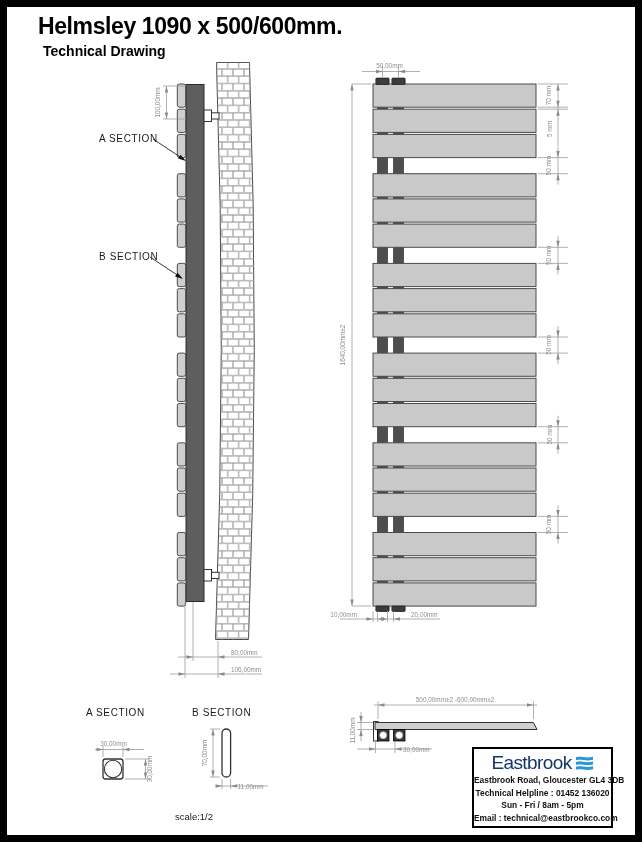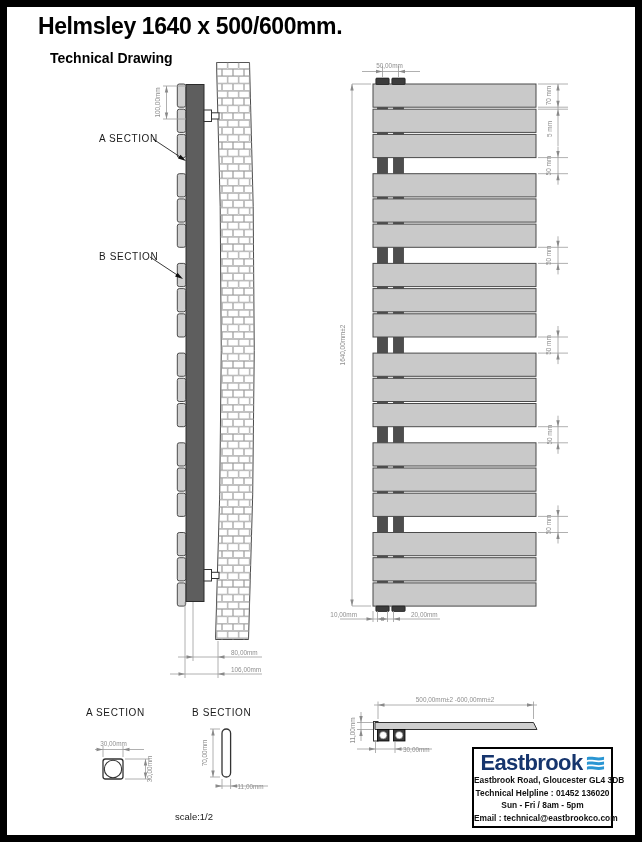--- a/index.html
+++ b/index.html
@@ -1,44 +1,44 @@
 <!DOCTYPE html>
 <html><head>
 <meta charset="utf-8">
 <style>
   html,body{margin:0;padding:0;background:#e8e8e8;}
   .page{position:relative;width:642px;height:842px;background:#fff;margin:0 auto;
         font-family:"Liberation Sans",sans-serif;overflow:hidden;}
   .page-border{position:absolute;inset:0;border:7px solid #000;pointer-events:none;z-index:40;}
   .title-block{position:absolute;left:38px;top:13px;z-index:10;color:#000;}
   .title-block h1{margin:0;font-size:23px;font-weight:bold;letter-spacing:-0.4px;line-height:26px;}
-  .title-block h2{margin:12px;font-size:14px;font-weight:bold;line-height:15px;}
+  .title-block h2{margin:5px;font-size:14px;font-weight:bold;line-height:15px;}
   svg.drawing{position:absolute;left:0;top:0;z-index:5;}
   .dimline{stroke:#9c9c9c;stroke-width:0.8;fill:none;}
   .arrow{fill:#8a8a8a;}
   .obj{stroke:#333;fill:#fff;}
   text.dim{font:6.4px "Liberation Sans",sans-serif;fill:#8f8f8f;}
   text.label{font:10px "Liberation Sans",sans-serif;fill:#1a1a1a;letter-spacing:0.6px;}
   text.scale{font:9.5px "Liberation Sans",sans-serif;fill:#222;}
   .leader{stroke:#222;stroke-width:0.9;}
   .leadarrow{fill:#111;}
   .brand-box{position:absolute;left:472px;top:747px;width:141px;height:81px;border:2px solid #000;
              background:#fff;z-index:10;text-align:center;box-sizing:border-box;}
   .brand-logo-row{display:flex;align-items:center;justify-content:center;gap:3px;margin-top:3px;height:22px;}
-  .brand-name{font-size:22px;font-weight:bold;color:#16356d;letter-spacing:-0.6px;}
+  .brand-name{font-size:19px;font-weight:normal;color:#16356d;letter-spacing:-0.6px;}
   .brand-line{font-size:8.4px;font-weight:600;color:#111;line-height:12.6px;white-space:nowrap;}
 </style>
 </head>
 <body>
 
 <div class="page">
   <div class="page-border"></div>
 
   <div class="title-block">
-    <h1>Helmsley 1640 x 500/600mm.</h1>
+    <h1>Helmsley 1090 x 500/600mm.</h1>
     <h2>Technical Drawing</h2>
   </div>
 
   <svg class="drawing" width="642" height="842" viewBox="0 0 642 842">
     <defs>
       <clipPath id="wallclip">
         <path d="M216.5,62.5 L249.5,62.5 Q259.5,350 248.5,639.5 L215.5,639.5 Q226.5,350 216.5,62.5 Z"></path>
       </clipPath>
     </defs>
 

